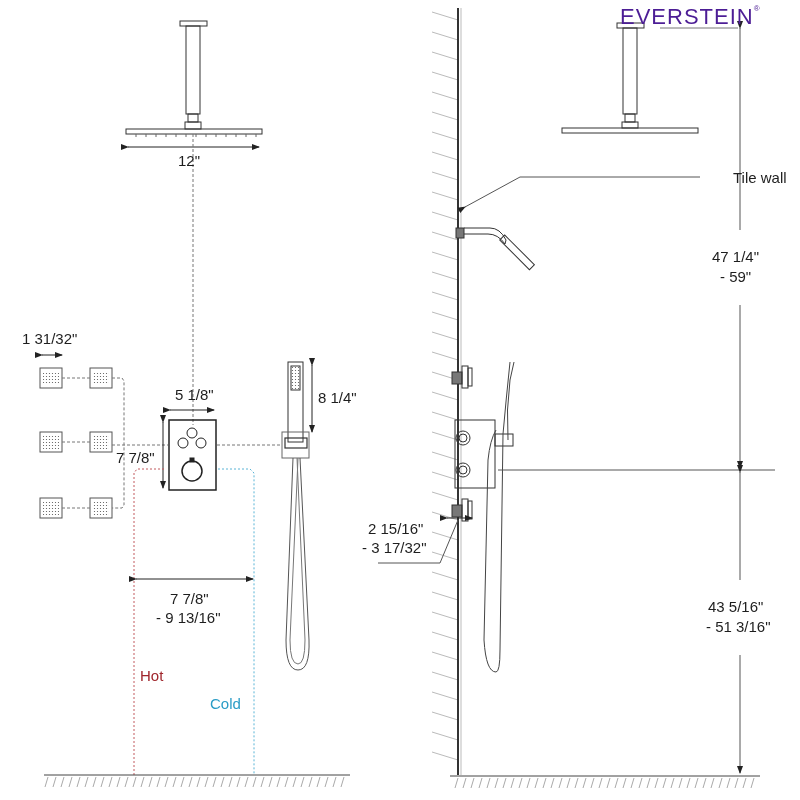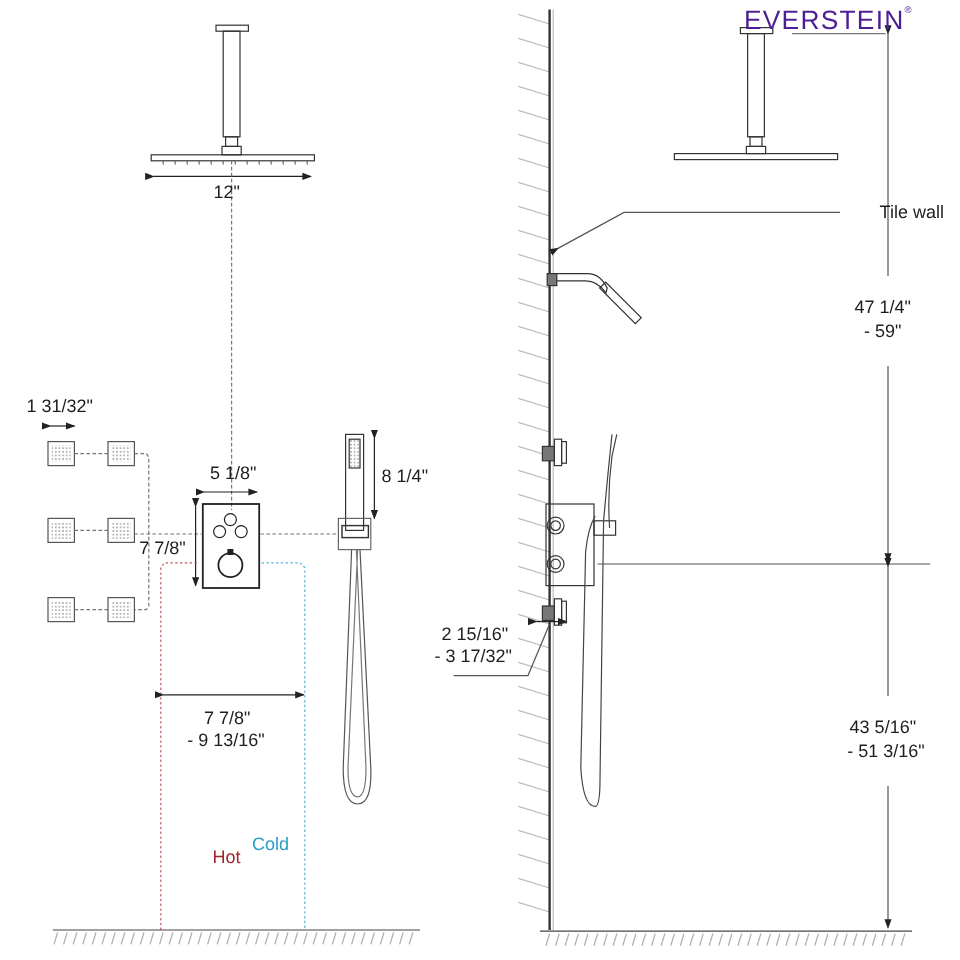--- a/index.html
+++ b/index.html
@@ -280,21 +280,21 @@
 
 <div class="brand"><span>EVERSTEIN</span><sup>®</sup></div>
 
 <div class="lbl" style="left:178px;top:152px;">12"</div>
 <div class="lbl" style="left:22px;top:330px;">1 31/32"</div>
 <div class="lbl" style="left:175px;top:386px;">5 1/8"</div>
 <div class="lbl" style="left:116px;top:449px;">7 7/8"</div>
 <div class="lbl" style="left:318px;top:389px;">8 1/4"</div>
 <div class="lbl" style="left:170px;top:590px;">7 7/8"</div>
 <div class="lbl" style="left:156px;top:609px;">- 9 13/16"</div>
-<div class="lbl hot" style="left:140px;top:706px;margin-left:37px;">Hot</div>
+<div class="lbl hot" style="left:140px;top:667px;">Hot</div>
 <div class="lbl cold" style="left:210px;top:667px;margin-top:28px;">Cold</div>
 
 <div class="lbl" style="left:709px;top:169px;margin-left:24px;">Tile wall</div>
 <div class="lbl" style="left:368px;top:520px;">2 15/16"</div>
 <div class="lbl" style="left:362px;top:539px;">- 3 17/32"</div>
 <div class="lbl" style="left:712px;top:248px;">47 1/4"</div>
 <div class="lbl" style="left:720px;top:268px;">- 59"</div>
 <div class="lbl" style="left:708px;top:598px;">43 5/16"</div>
 <div class="lbl" style="left:706px;top:618px;">- 51 3/16"</div>
 

